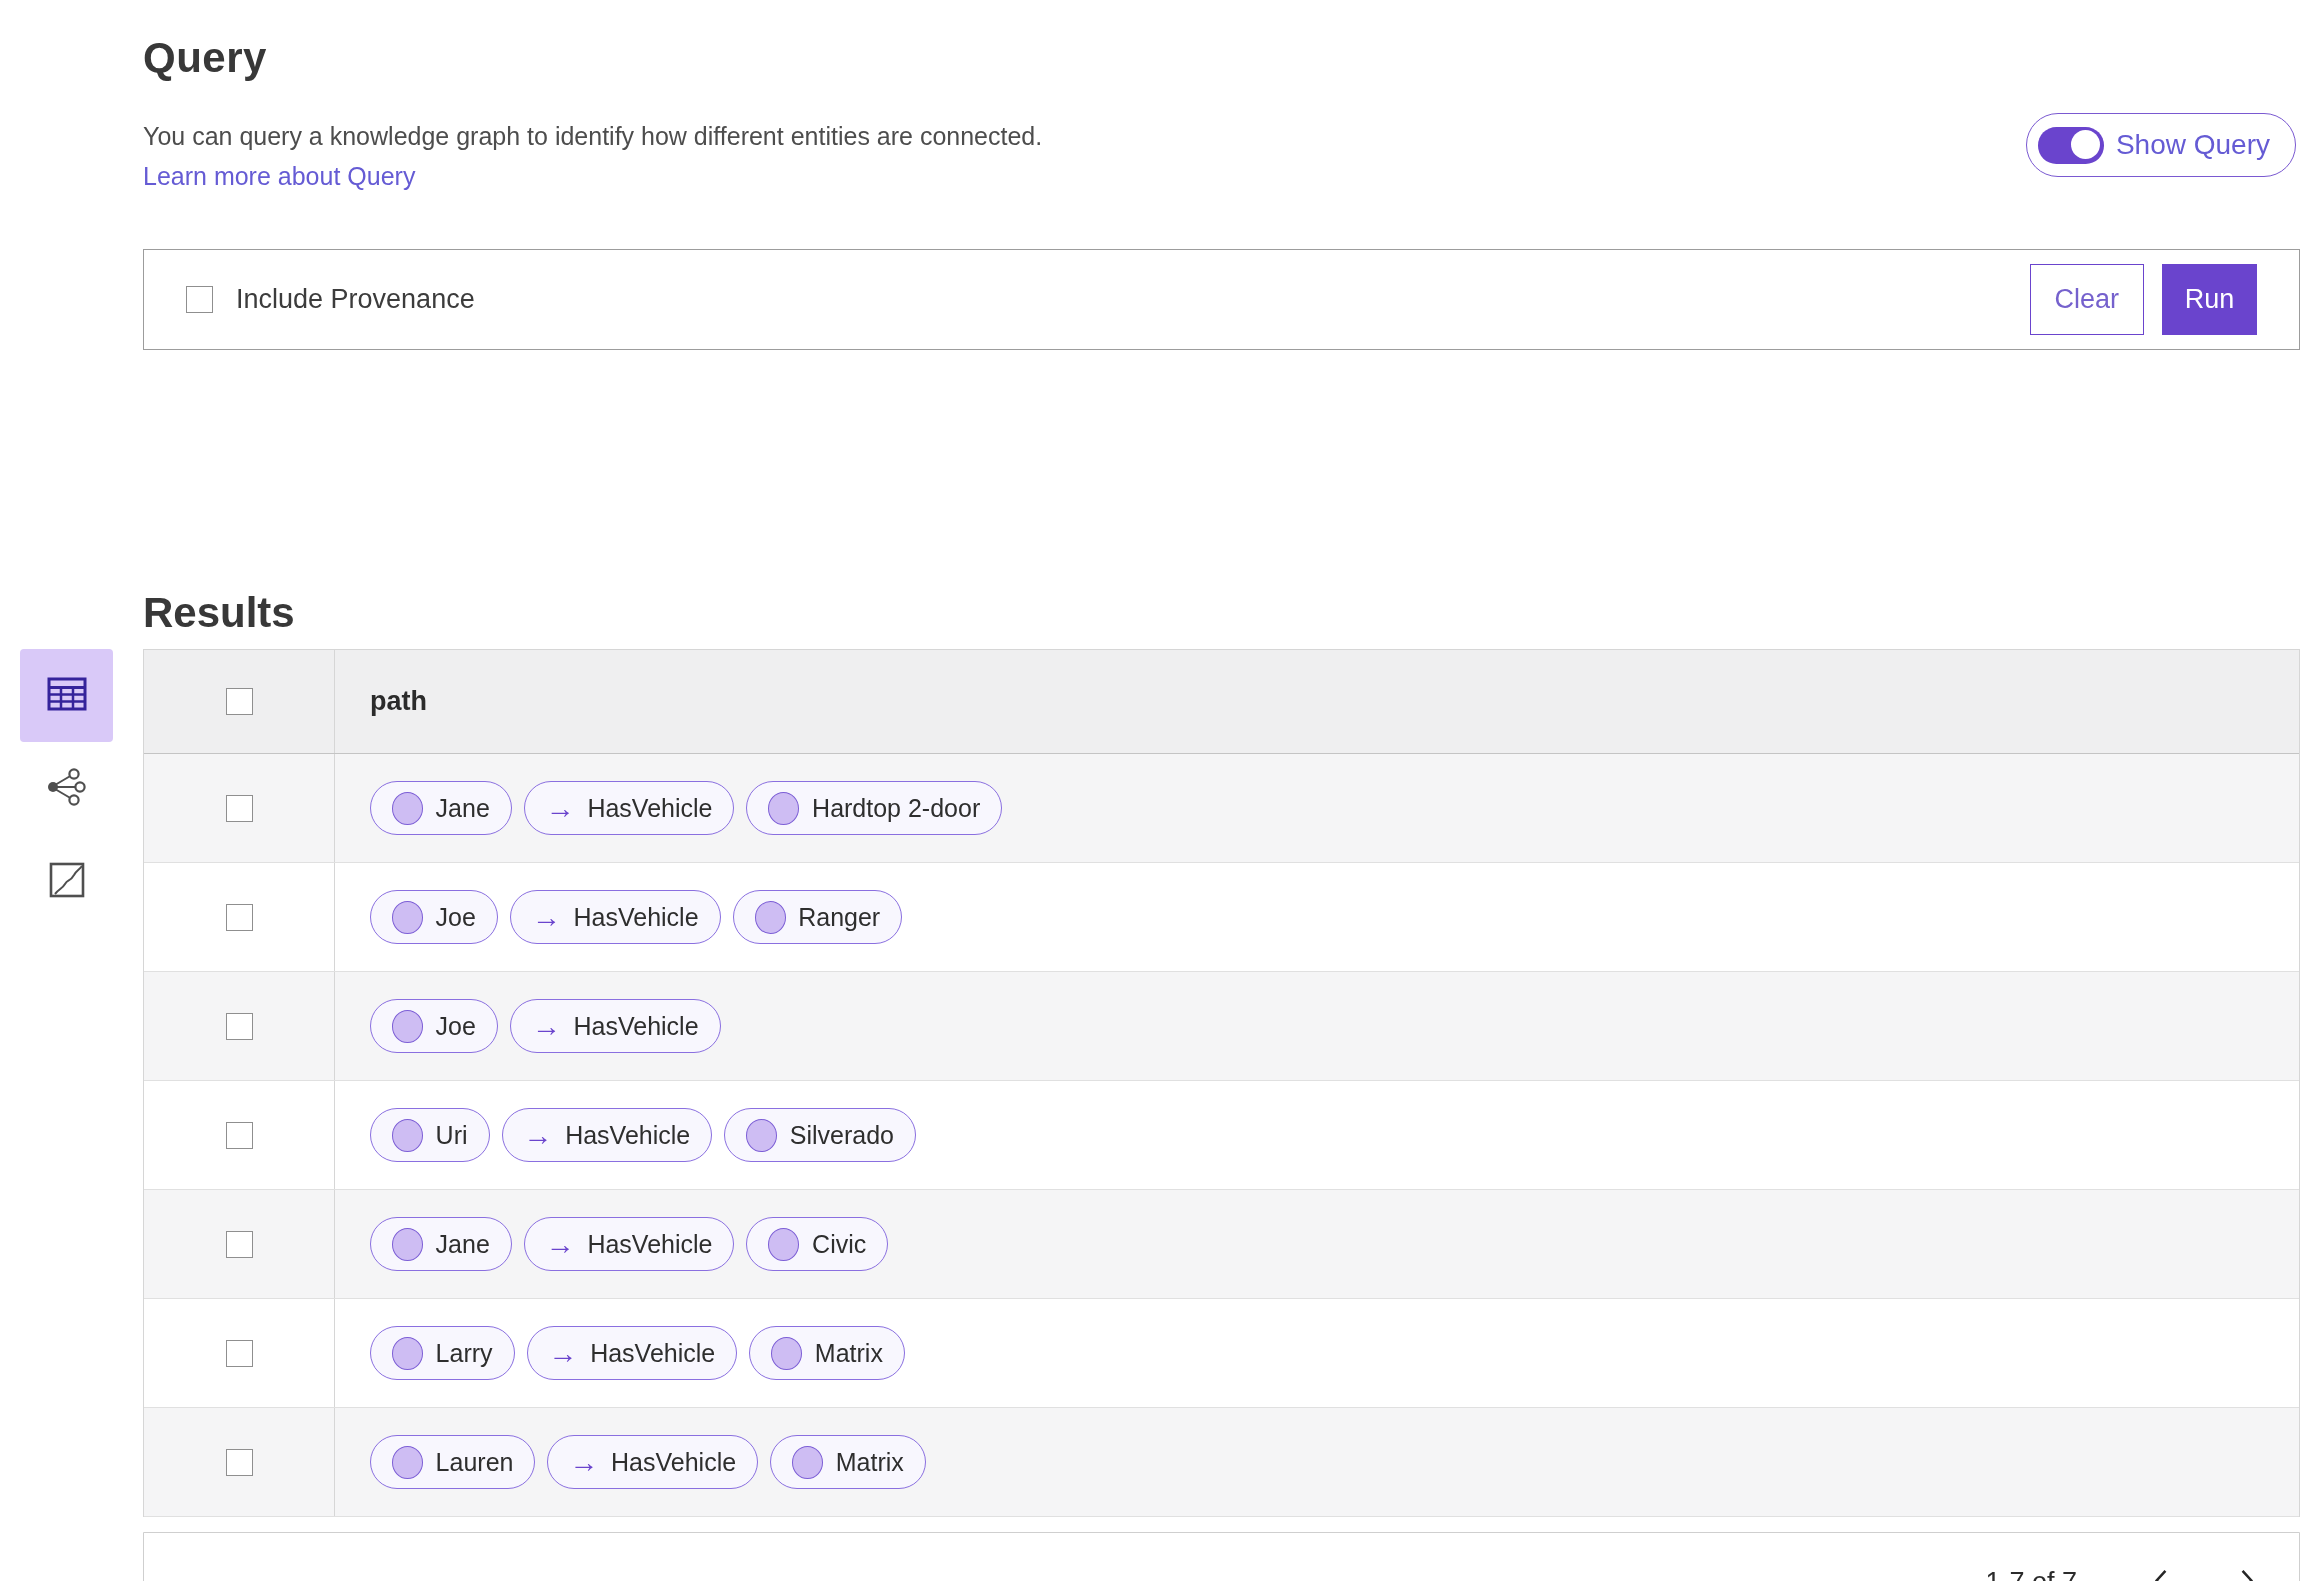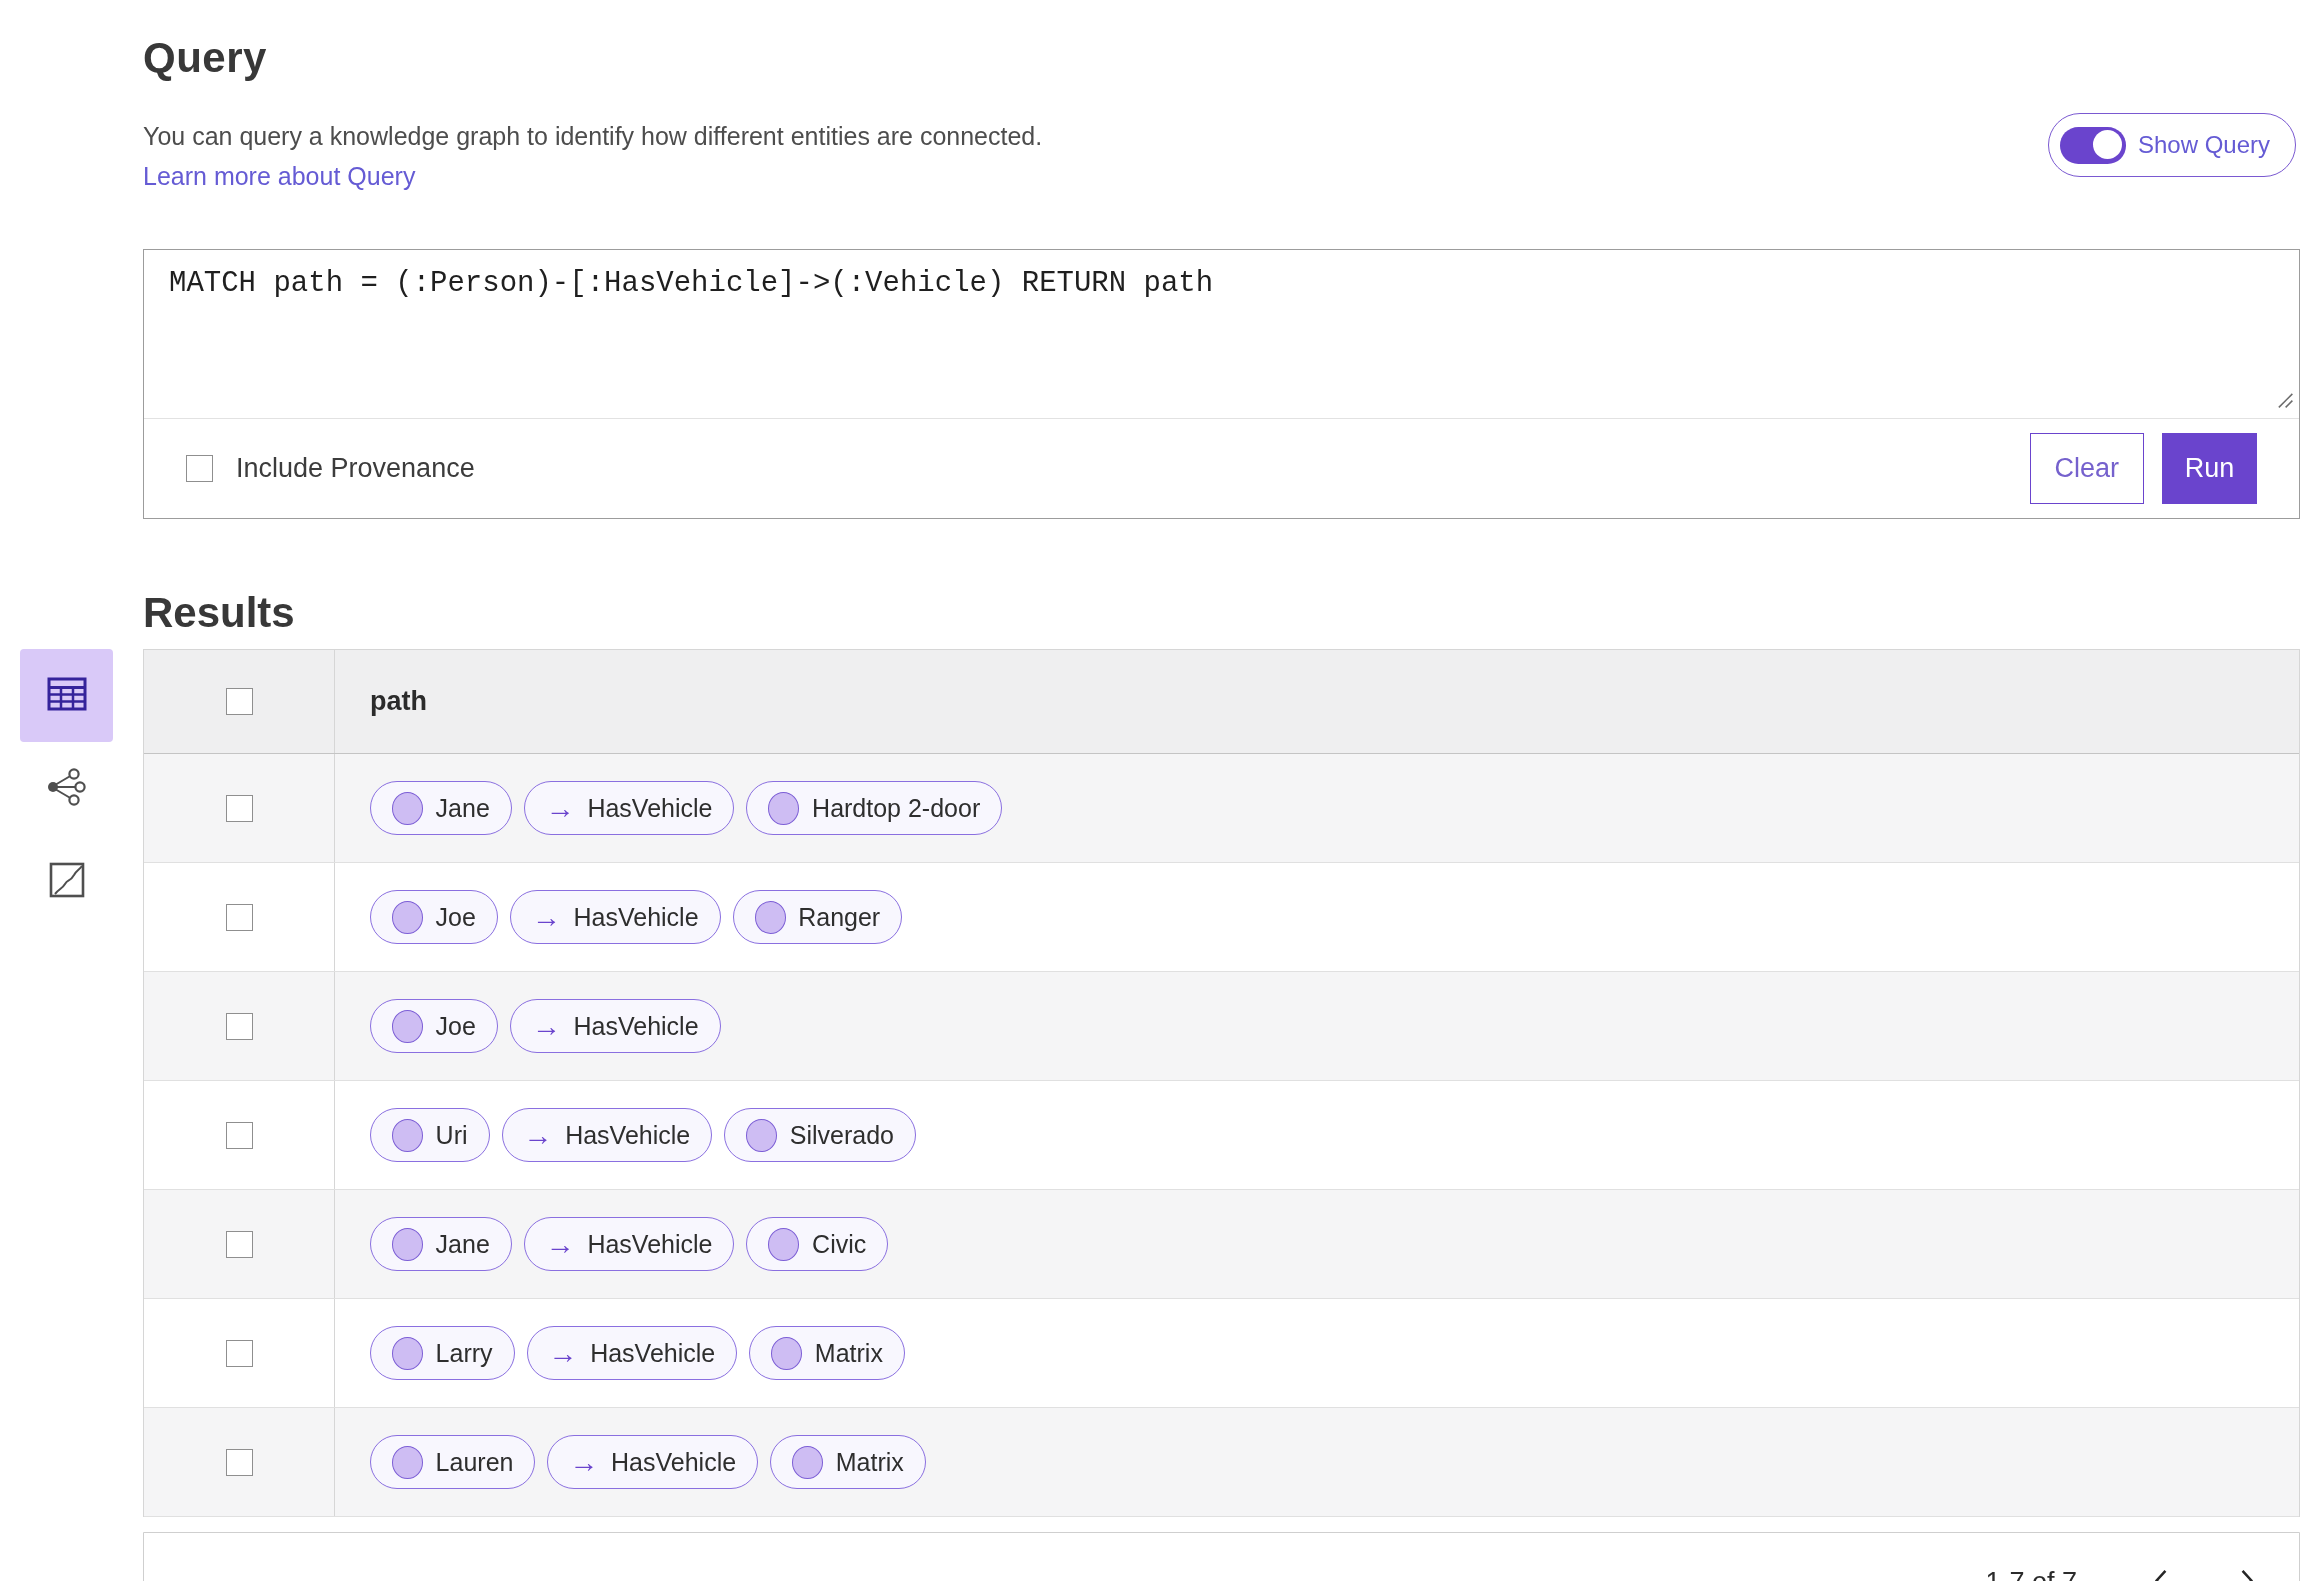--- a/index.html
+++ b/index.html
@@ -22,21 +22,21 @@
   }
   
   .show-query{
     position:absolute;top:113px;right:21px;height:64px;
     border:1.9px solid #7a59d1;border-radius:35px;background:#fff;
     display:flex;align-items:center;gap:11.6px;padding:0 25px 0 11.6px;
     box-sizing:border-box;cursor:pointer;
   }
   .switch{width:66px;height:37px;border-radius:18.3px;background:#6a44cd;position:relative;flex:none;}
   .knob{position:absolute;right:3.9px;top:3.9px;width:29px;height:29px;border-radius:50%;background:#fff;}
-  .show-query-label{font-size:24px;color:#655bd4;}
+  .show-query-label{font-size:28px;color:#655bd4;}
   
   .query-panel{
     position:absolute;left:143px;top:249px;width:2157px;
     border:1px solid #9c9c9c;background:#fff;box-sizing:border-box;
   }
   .query-editor{position:relative;height:168px;border-bottom:1px solid #e2e2e2;}
   .query-editor textarea{
     width:100%;height:100%;border:none;resize:none;outline:none;background:transparent;
     font-family:"Liberation Mono", monospace;font-size:29px;color:#1f1f1f;
     padding:17.4px 25px;box-sizing:border-box;white-space:pre;
@@ -113,29 +113,20 @@
 <a class="learn-more">Learn more about Query</a>
 
 <div class="show-query">
   <span class="switch">
     <span class="knob"></span>
   </span>
   <span class="show-query-label">Show Query</span>
 </div>
 
 <div class="query-panel">
-  <div class="query-editor">
-    <textarea spellcheck="false" style="">MATCH path = (:Person)-[:HasVehicle]-&gt;(:Vehicle) RETURN path</textarea>
-    <span class="grip">
-      <svg width="19.3" height="19.3" viewBox="0 0 20 20">
-        <line x1="18" y1="4" x2="4" y2="18" stroke="#6b6b6b" stroke-width="1.6"></line>
-        <line x1="18" y1="11" x2="11" y2="18" stroke="#6b6b6b" stroke-width="1.6"></line>
-      </svg>
-    </span>
-  </div>
   <div class="panel-footer">
     <span class="checkbox"></span>
     <span class="include-label">Include Provenance</span>
     <button class="btn btn-clear">Clear</button>
     <button class="btn btn-run">Run</button>
   </div>
 </div>
 
 <h2 class="results-title">Results</h2>
 

